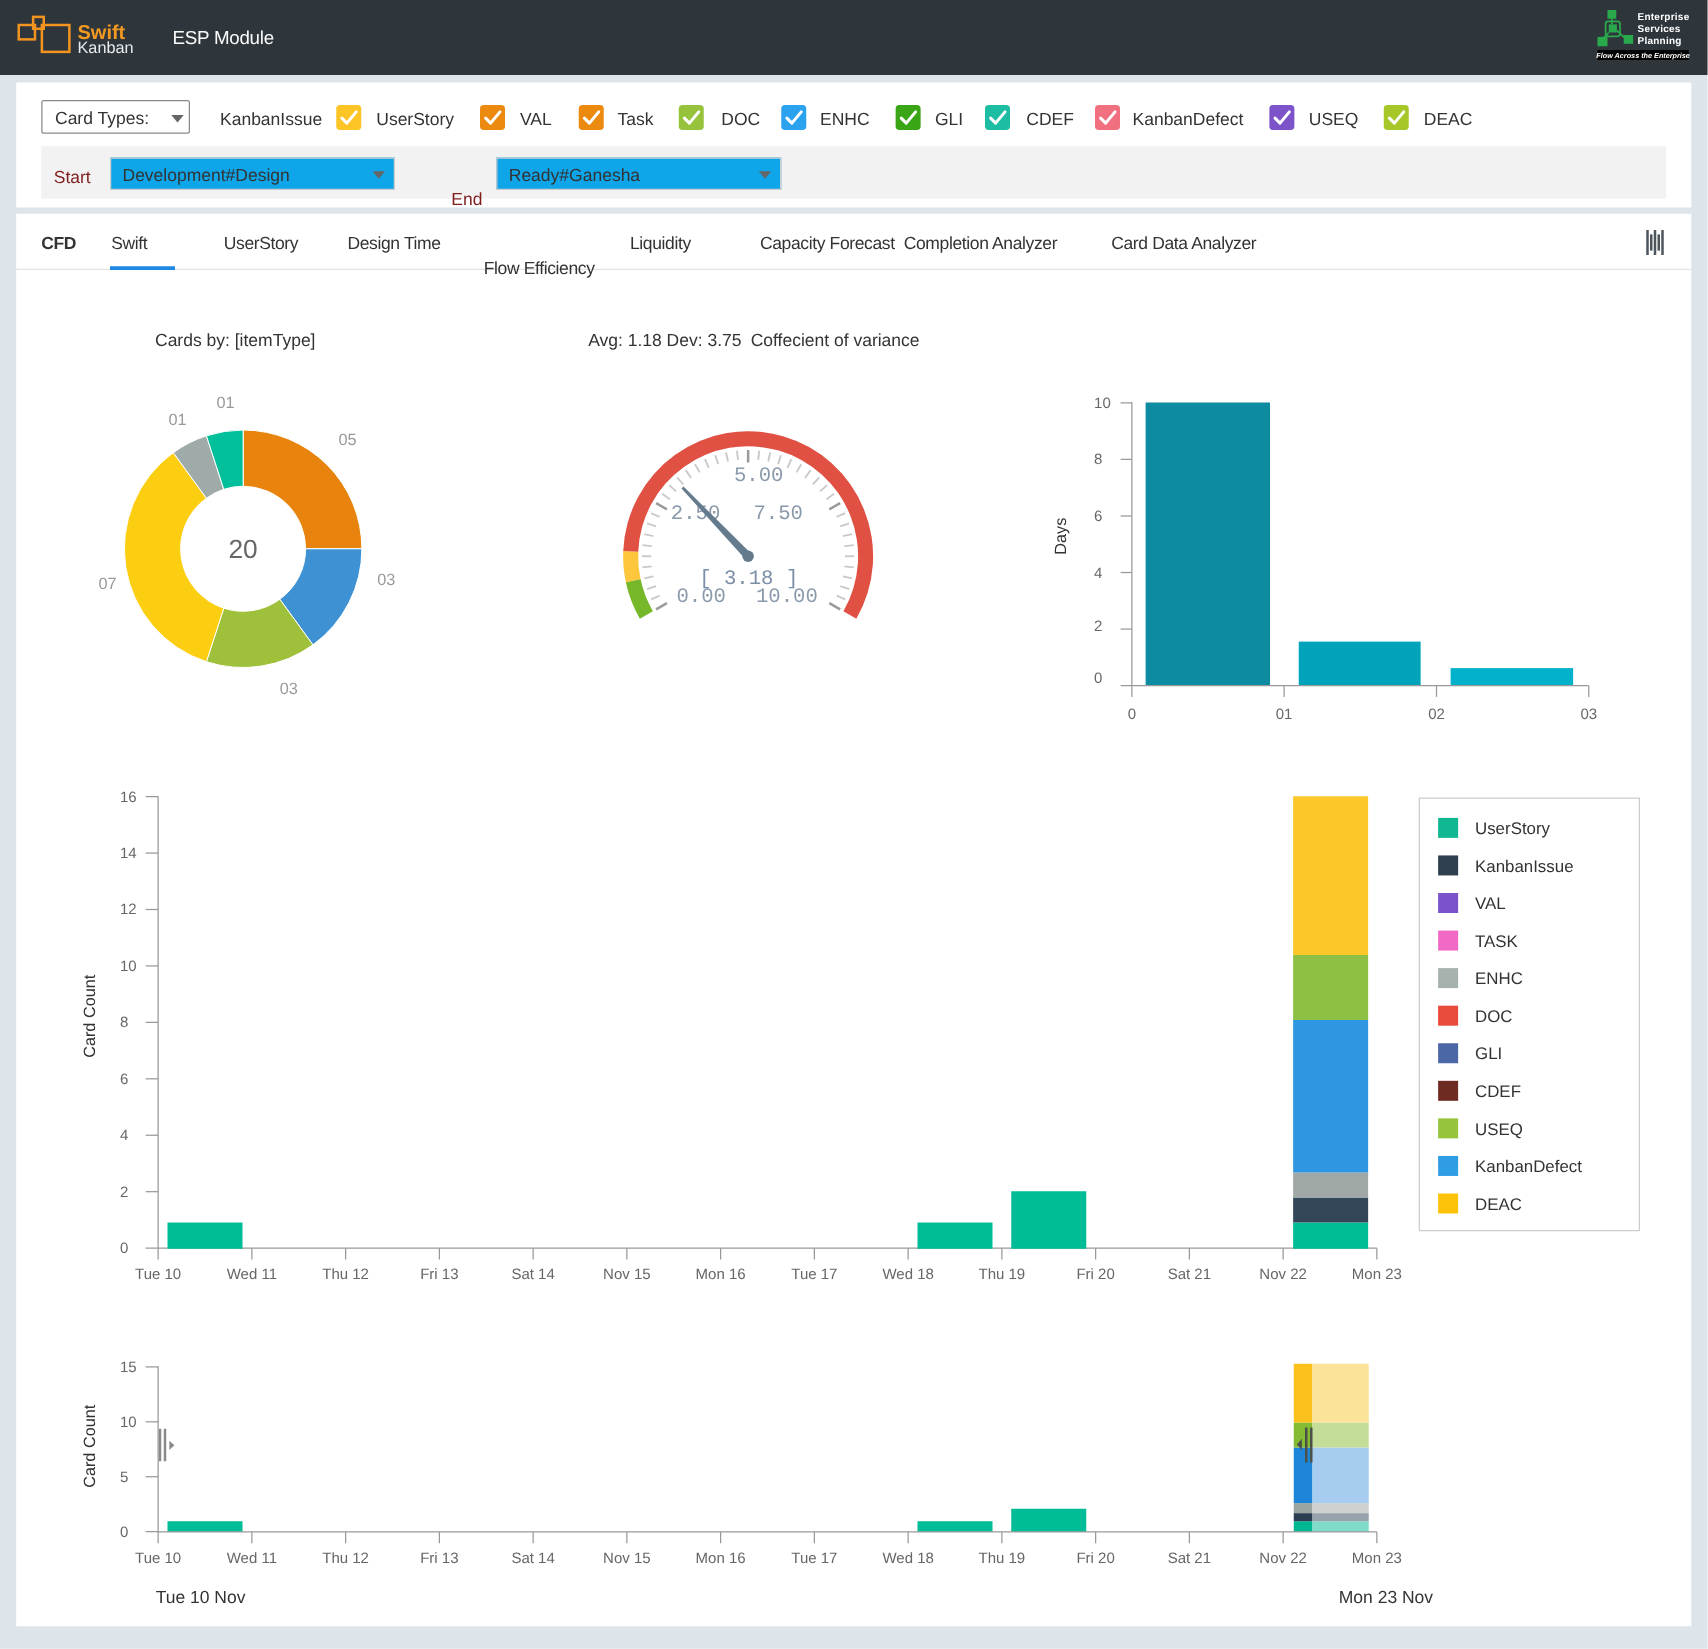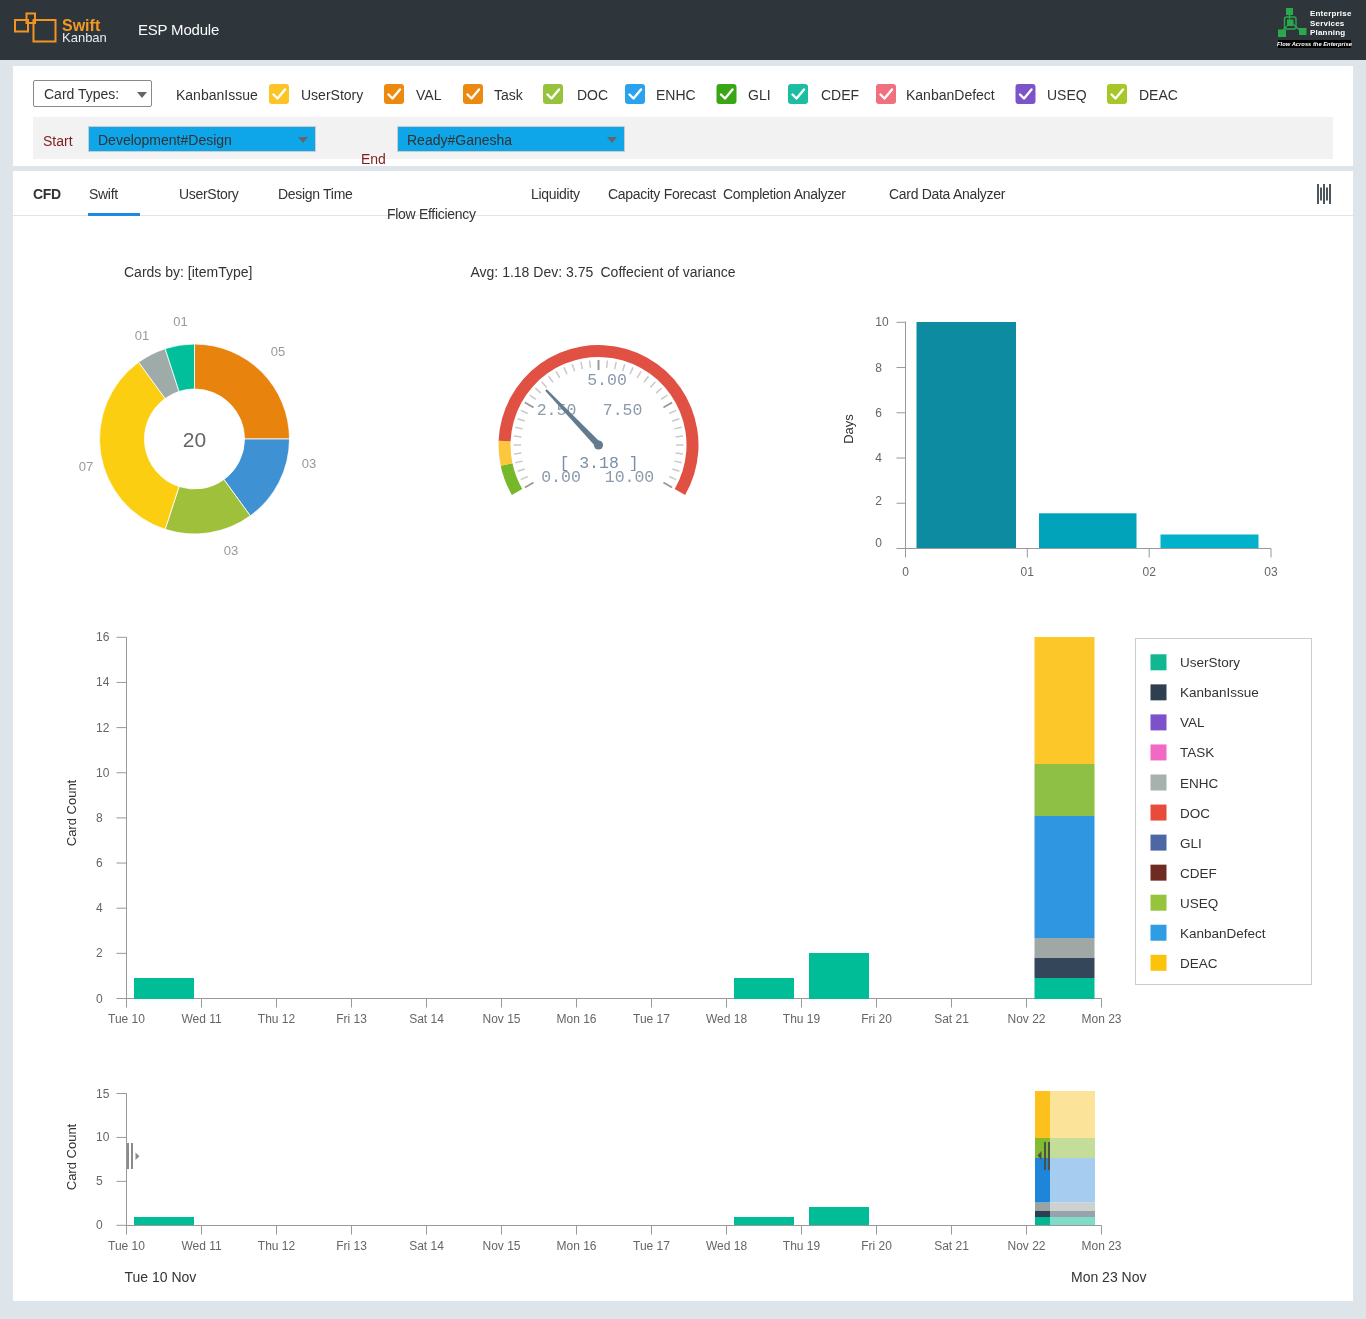--- a/index.html
+++ b/index.html
@@ -108,21 +108,21 @@
     <span class="tri" style="left:209px;top:10px;"></span>
   </div>
 
 <div id="panel2"></div>
 <div class="abs" style="left:13px;top:215px;width:1340px;height:1px;background:#e4e4e4;"></div>
 <span class="tab" style="left:33px;font-weight:bold;">CFD</span>
 <span class="tab" style="left:89px;">Swift</span>
 <span class="tab" style="left:179px;">UserStory</span>
 <span class="tab" style="left:278px;">Design Time</span>
 <span class="tab" style="left:387px;margin-top:20px;">Flow Efficiency</span>
-<span class="tab" style="left:531px;">Liquidity</span>
+<span class="tab" style="left:504px;">Liquidity</span>
 <span class="tab" style="left:608px;">Capacity Forecast</span>
 <span class="tab" style="left:723px;">Completion Analyzer</span>
 <span class="tab" style="left:889px;">Card Data Analyzer</span>
 <div class="abs" style="left:88px;top:213px;width:52px;height:3px;background:#1e88e5;"></div>
 <svg class="abs" style="left:1315px;top:183px" width="20" height="22" viewBox="0 0 20 22">
   <g fill="#4d565c">
     <rect x="2" y="1" width="2" height="20"></rect>
     <rect x="5" y="4.5" width="2" height="13"></rect>
     <rect x="8" y="1" width="2" height="20"></rect>
     <rect x="11" y="4.5" width="2" height="13"></rect>

